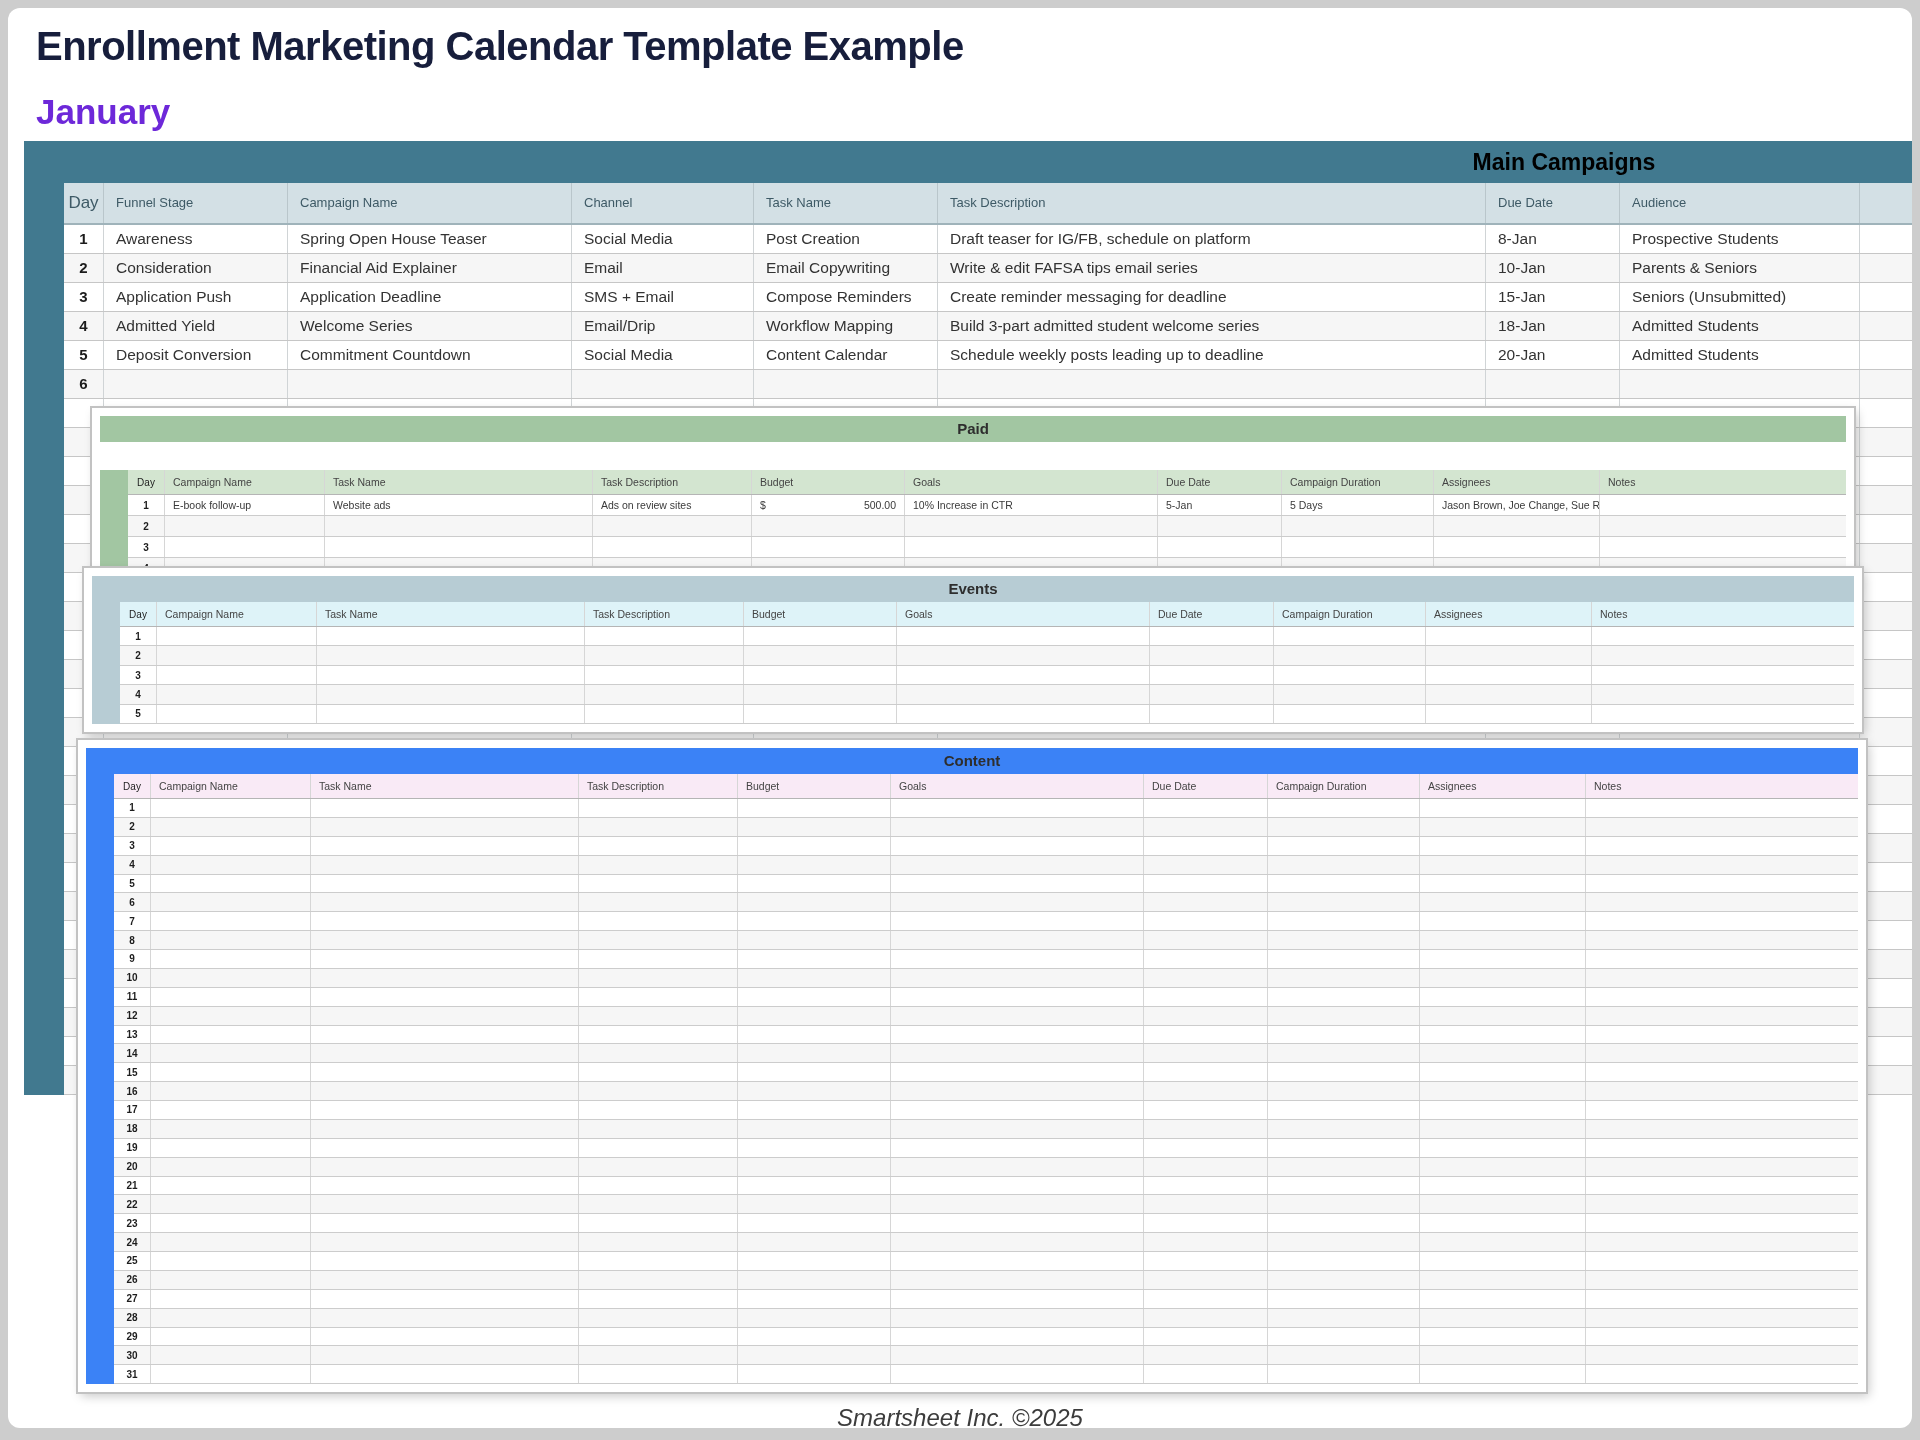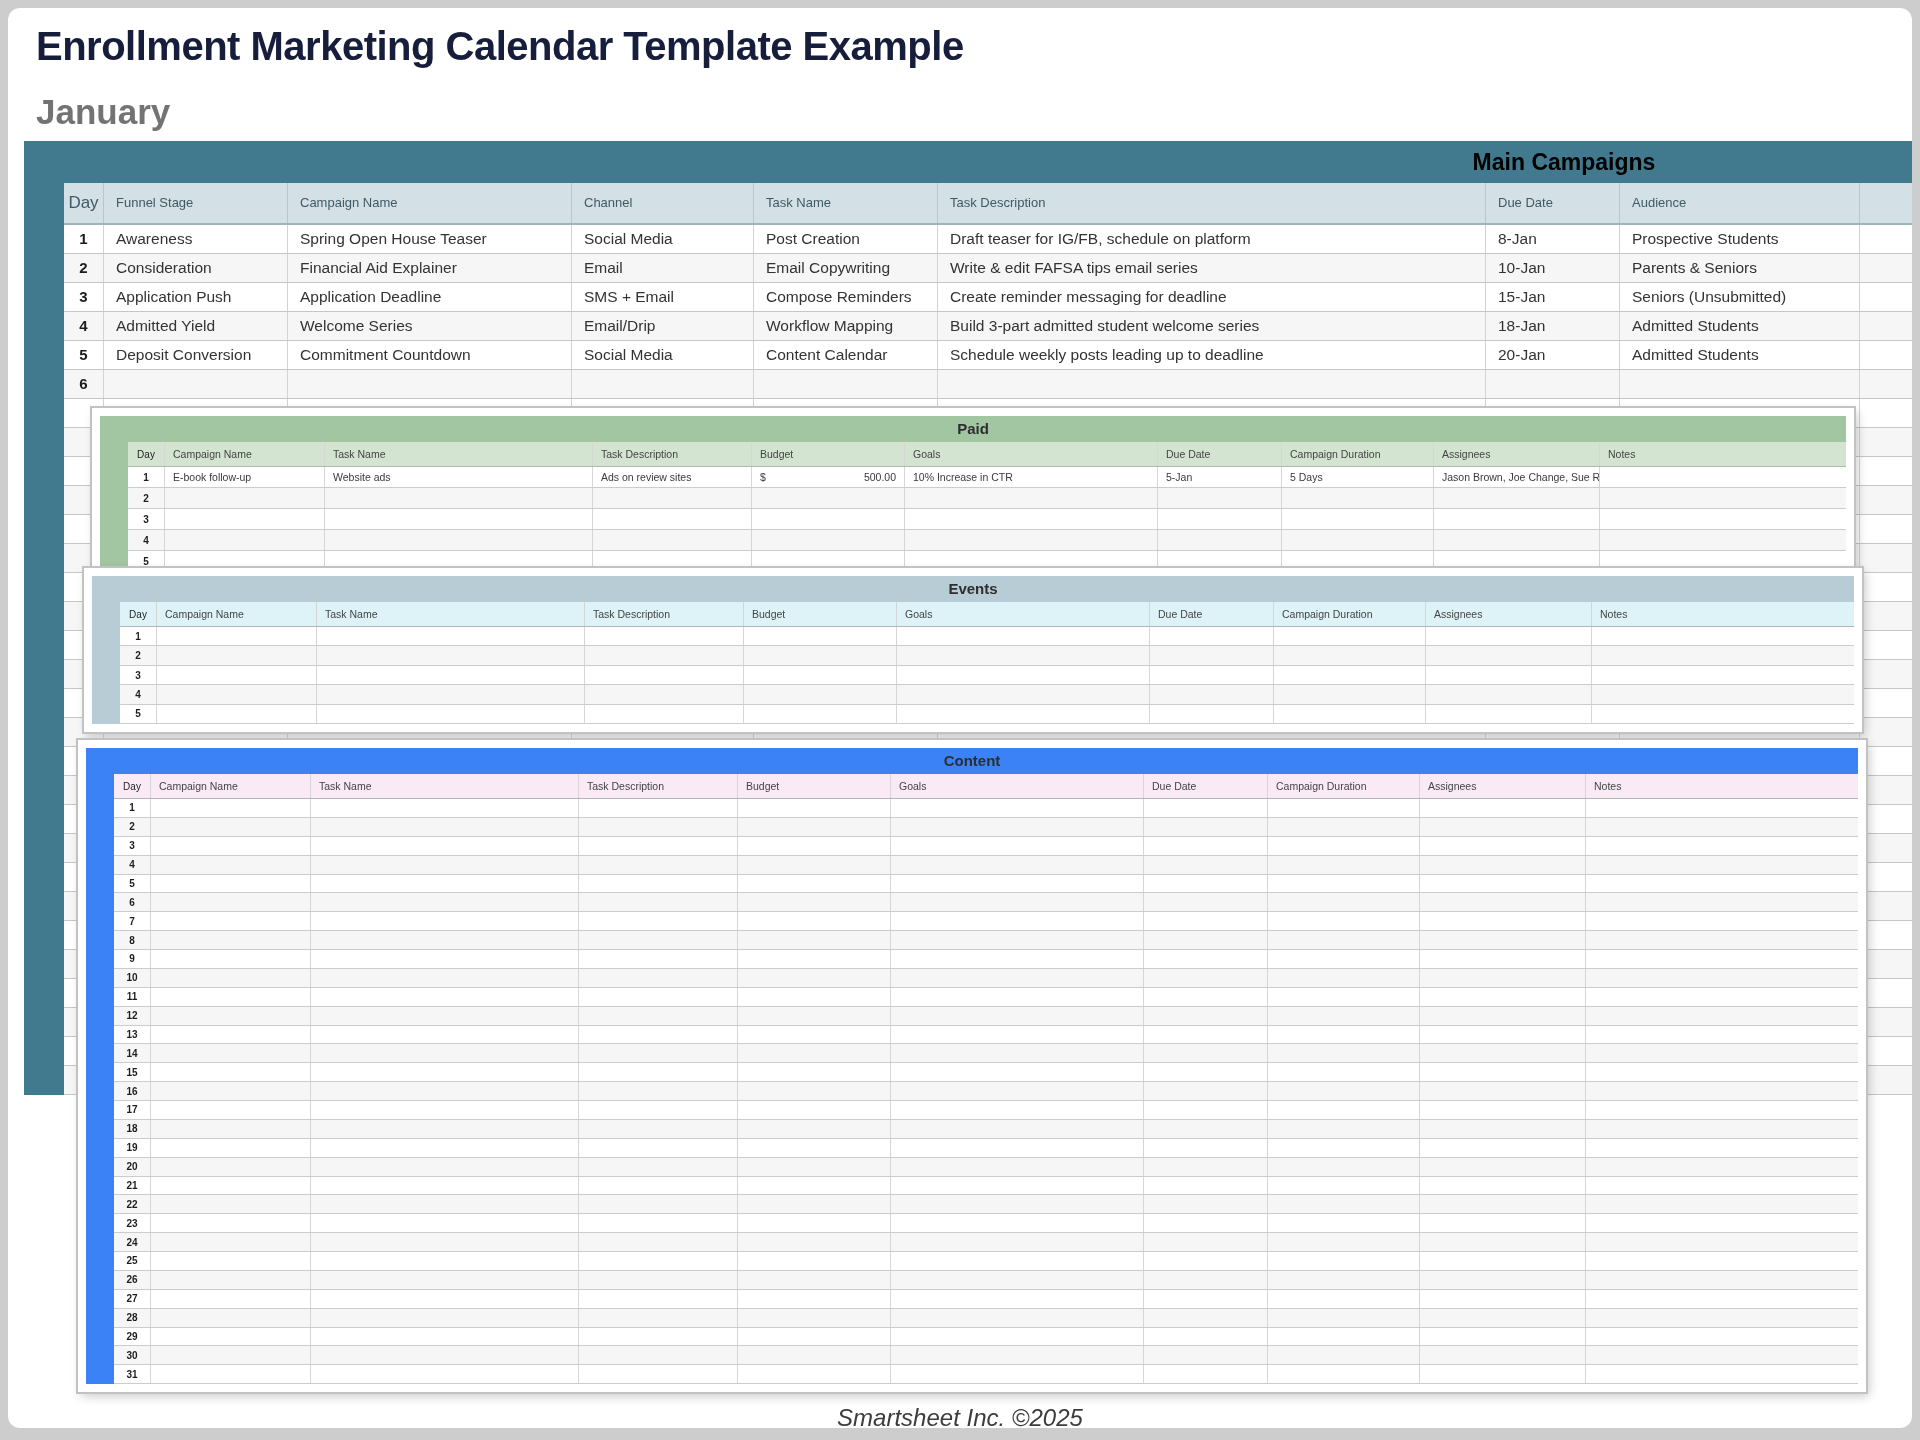--- a/index.html
+++ b/index.html
@@ -6,21 +6,21 @@
   html,body { width:1920px; height:1440px; }
   body { background:#cdcdcd; font-family:"Liberation Sans", sans-serif; position:relative; }
 
   .canvas { position:absolute; left:0; top:0; width:1920px; height:1440px; }
   .card { position:absolute; left:8px; top:8px; width:1904px; height:1420px;
           background:#ffffff; border-radius:12px; overflow:hidden; }
 
   .page-title { position:absolute; left:28px; top:16px; font-size:40px; font-weight:800;
                 color:#171e3c; letter-spacing:-0.5px; }
   .month-heading { position:absolute; left:28px; top:84px; font-size:35px; font-weight:800;
-                   color:#737373; }
+                   color:#6d28d9; }
 
   
   .teal-region { position:absolute; left:16px; top:133px; width:1888px; height:954px;
                  background:#41798f; }
   .mc-band { position:absolute; left:0; top:0; width:100%; height:42px; }
   .mc-band-title { position:absolute; left:1340px; top:0; width:400px; text-align:center;
                    line-height:42px; color:#000000; font-size:23px; font-weight:800; }
   .mc-table { position:absolute; left:40px; top:42px; width:1848px; background:#ffffff; }
   .mc-row { display:grid; grid-template-columns:40px 184px 284px 182px 184px 548px 134px 240px 1fr;
             height:29px; background:#ffffff; border-bottom:1px solid #c6c6c6; }
@@ -51,21 +51,21 @@
   .sub-row .sub-cell:last-child { border-right:none; }
   .sub-head .sub-cell { color:#444444; font-size:10.5px; }
   .sub-cell.day { justify-content:center; padding:0; font-weight:700; color:#1d1d1d; font-size:10px; }
   .sub-head .sub-cell.day { font-weight:400; }
   .sub-cell.budget { justify-content:space-between; }
 
   .panel-rows { flex:1; display:flex; flex-direction:column; min-height:0; overflow:hidden; }
   .rows-flex .sub-row { flex:1 1 0; }
   .rows-fixed .sub-row { flex:0 0 21px; }
 
-  #panel-paid    { left:84px; top:400px; width:1762px; height:180px; }
+  #panel-paid    { left:84px; top:400px; width:1762px; height:180px;gap:28px; }
   #panel-paid .panel-band, #panel-paid .panel-strip { background:#a2c6a2; }
   #panel-paid .sub-head .sub-cell { background:#d3e5d0; }
 
   #panel-events  { left:76px; top:560px; width:1778px; height:164px;justify-content:center; }
   #panel-events .panel-band, #panel-events .panel-strip { background:#b7ccd4; }
   #panel-events .sub-head .sub-cell { background:#def3f8; }
 
   #panel-content { left:70px; top:732px; width:1788px; height:652px; }
   #panel-content .panel-band, #panel-content .panel-strip { background:#3b82f6; }
   #panel-content .sub-head .sub-cell { background:#f9eaf6; }

